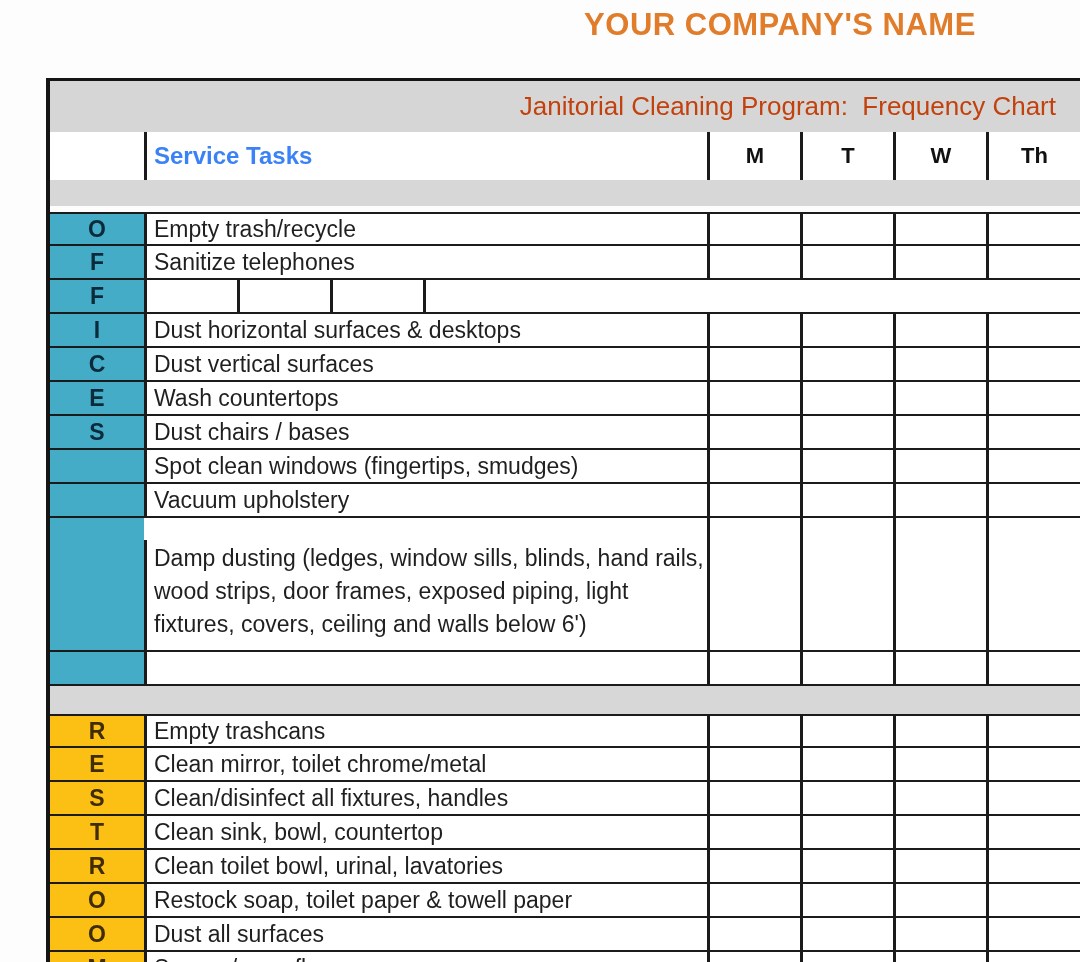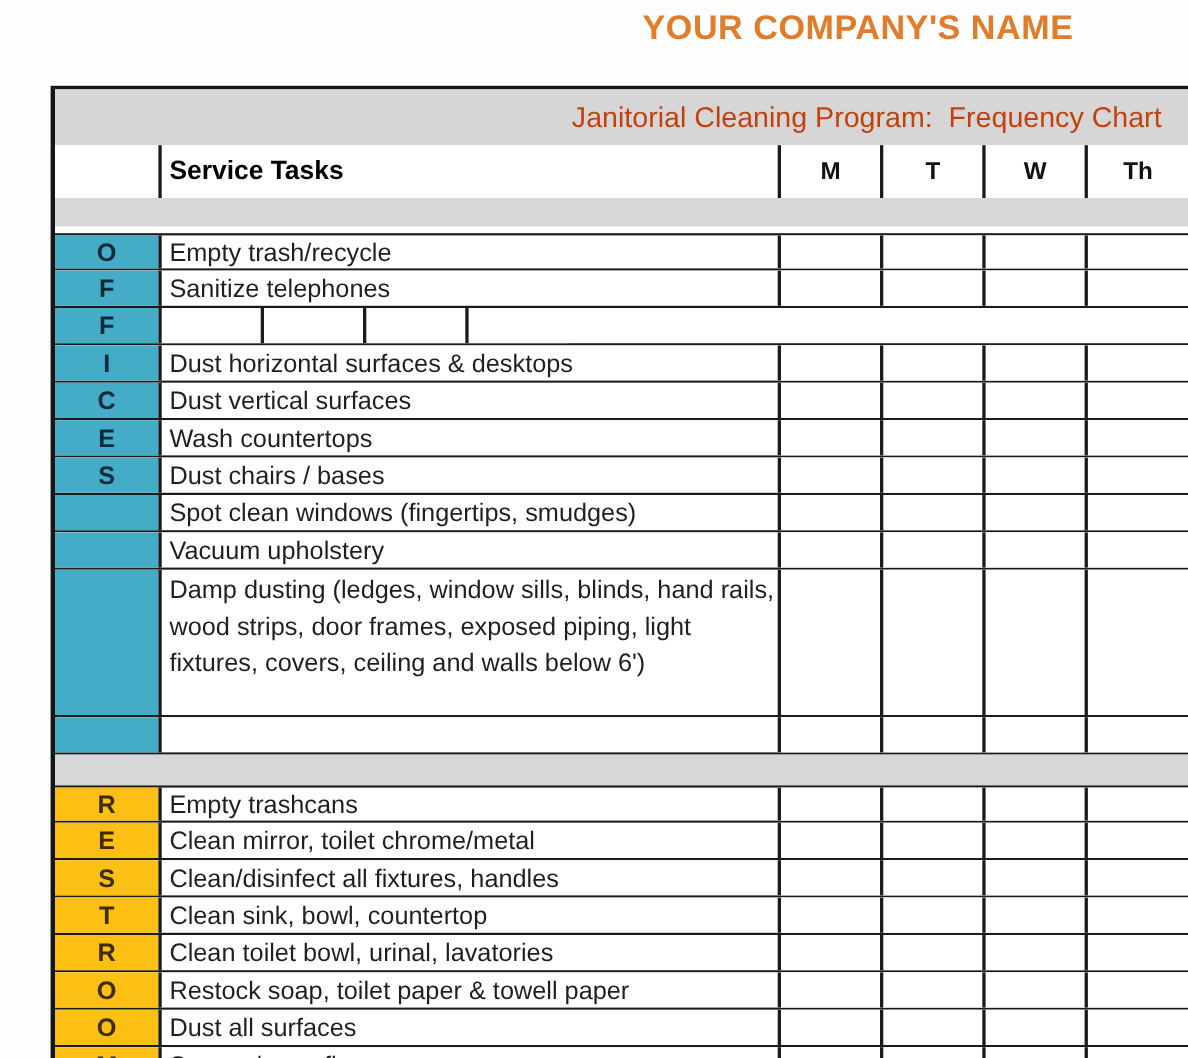--- a/index.html
+++ b/index.html
@@ -25,21 +25,21 @@
     padding-right:36px;
   }
   .title-row span { font-size:26px; color:#c2410c; white-space:pre; }
 
   .header-row { height:48px; background:#fff; display:flex; }
   .hcell { height:100%; display:flex; align-items:center; }
   .c-letter { width:94px; flex:none; }
   .c-task   { width:563px; flex:none; }
   .c-day    { width:93px; flex:none; justify-content:center; }
   .c-th     { width:94px; flex:none; justify-content:center; }
-  .task-h { font-size:24px; font-weight:bold; color:#000000; padding-left:7px; }
+  .task-h { font-size:24px; font-weight:bold; color:#3b82f6; padding-left:7px; }
   .day-h  { font-size:22px; font-weight:bold; color:#111; }
   .vline  { border-left:3px solid #1b1b1b; }
 
   .sep { height:26px; background:#d7d7d7; }
   .sep2 { height:28px; background:#d7d7d7; }
   .gap { height:6px; background:#fdfdfd; }
 
   .row { display:flex; height:34px; border-bottom:2px solid #1b1b1b; background:#fff; }
   .row.first { border-top:2px solid #1b1b1b; }
   .row.tall { height:134px; }
@@ -47,21 +47,21 @@
     width:94px; flex:none; display:flex; align-items:center; justify-content:center;
     font-size:23px; font-weight:bold;
   }
   .teal  { background:#45acc8; color:#0b2b3b; }
   .gold  { background:#fcbf13; color:#3f2d00; }
   .tcell {
     width:563px; flex:none; border-left:3px solid #1b1b1b;
     display:flex; align-items:center; padding-left:7px; 
     font-size:23px; color:#1f1f1f; line-height:33px;
   }
-  .row.tall .tcell { align-items:flex-start; padding-top:2px; }
+  .row.tall .tcell { align-items:flex-start; padding-top:2px;margin-top:22px; }
   .dcell { width:93px; flex:none; border-left:3px solid #1b1b1b; background:#fff; }
   .thcell { width:94px; flex:none; border-left:3px solid #1b1b1b; background:#fff; }
 </style>
 </head>
 <body>
 
 <div class="canvas">
 
   <div class="company-name">YOUR COMPANY'S NAME</div>
 

